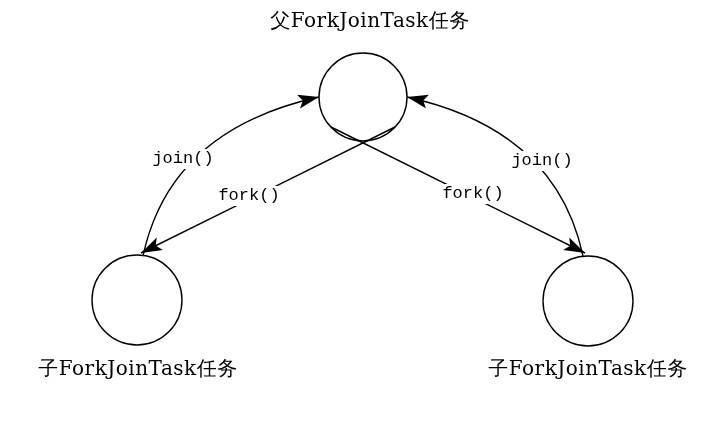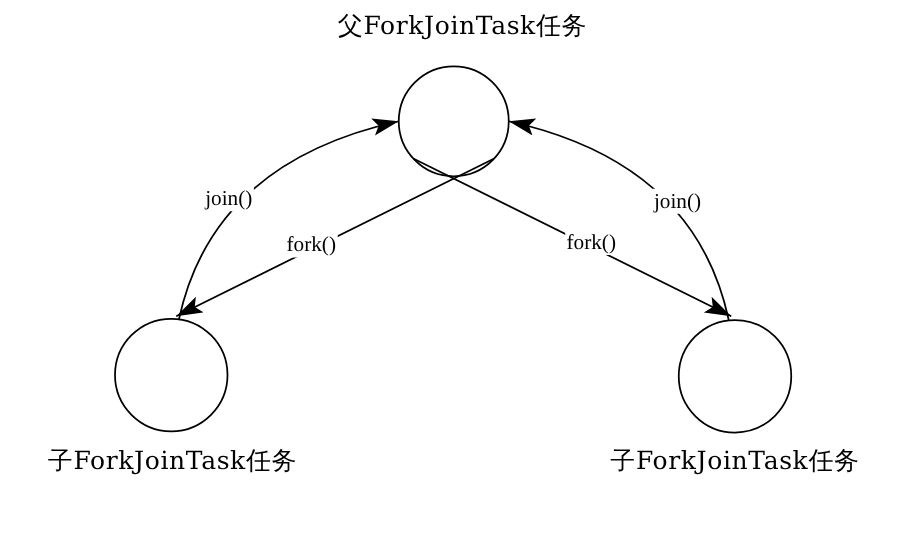--- a/index.html
+++ b/index.html
@@ -28,21 +28,21 @@
     white-space: nowrap;
     transform: translateX(-50%);
     line-height: 1.15;
   }
   .node-lbl {
     font-family: "DejaVu Serif", serif;
     font-size: 20px;
     letter-spacing: 0.5px;
   }
   .edge-lbl {
-    font-family: Liberation Serif, serif;
+    font-family: Liberation Mono, monospace;
     font-size: 17px;
     padding: 0 1px;
   }
 </style>
 </head>
 <body>
 
 <div class="stage">
 
   <svg width="728" height="427" viewBox="0 0 728 427">

